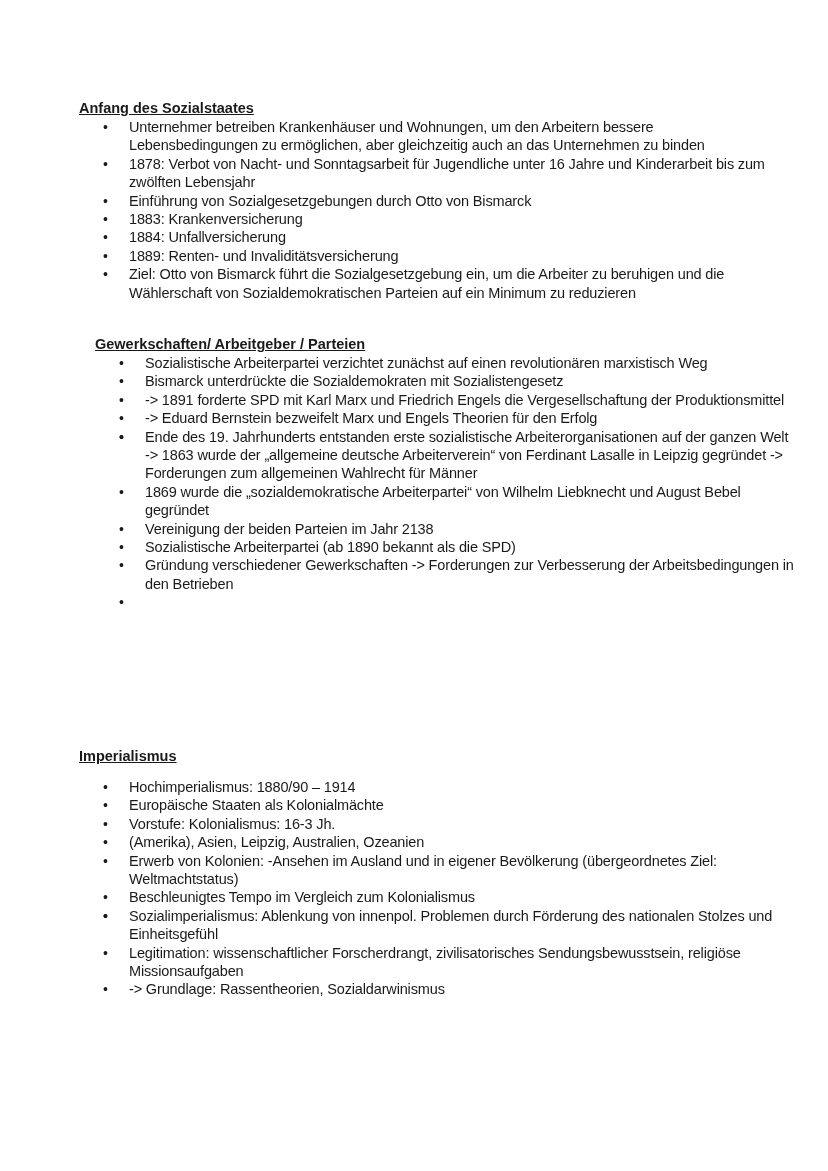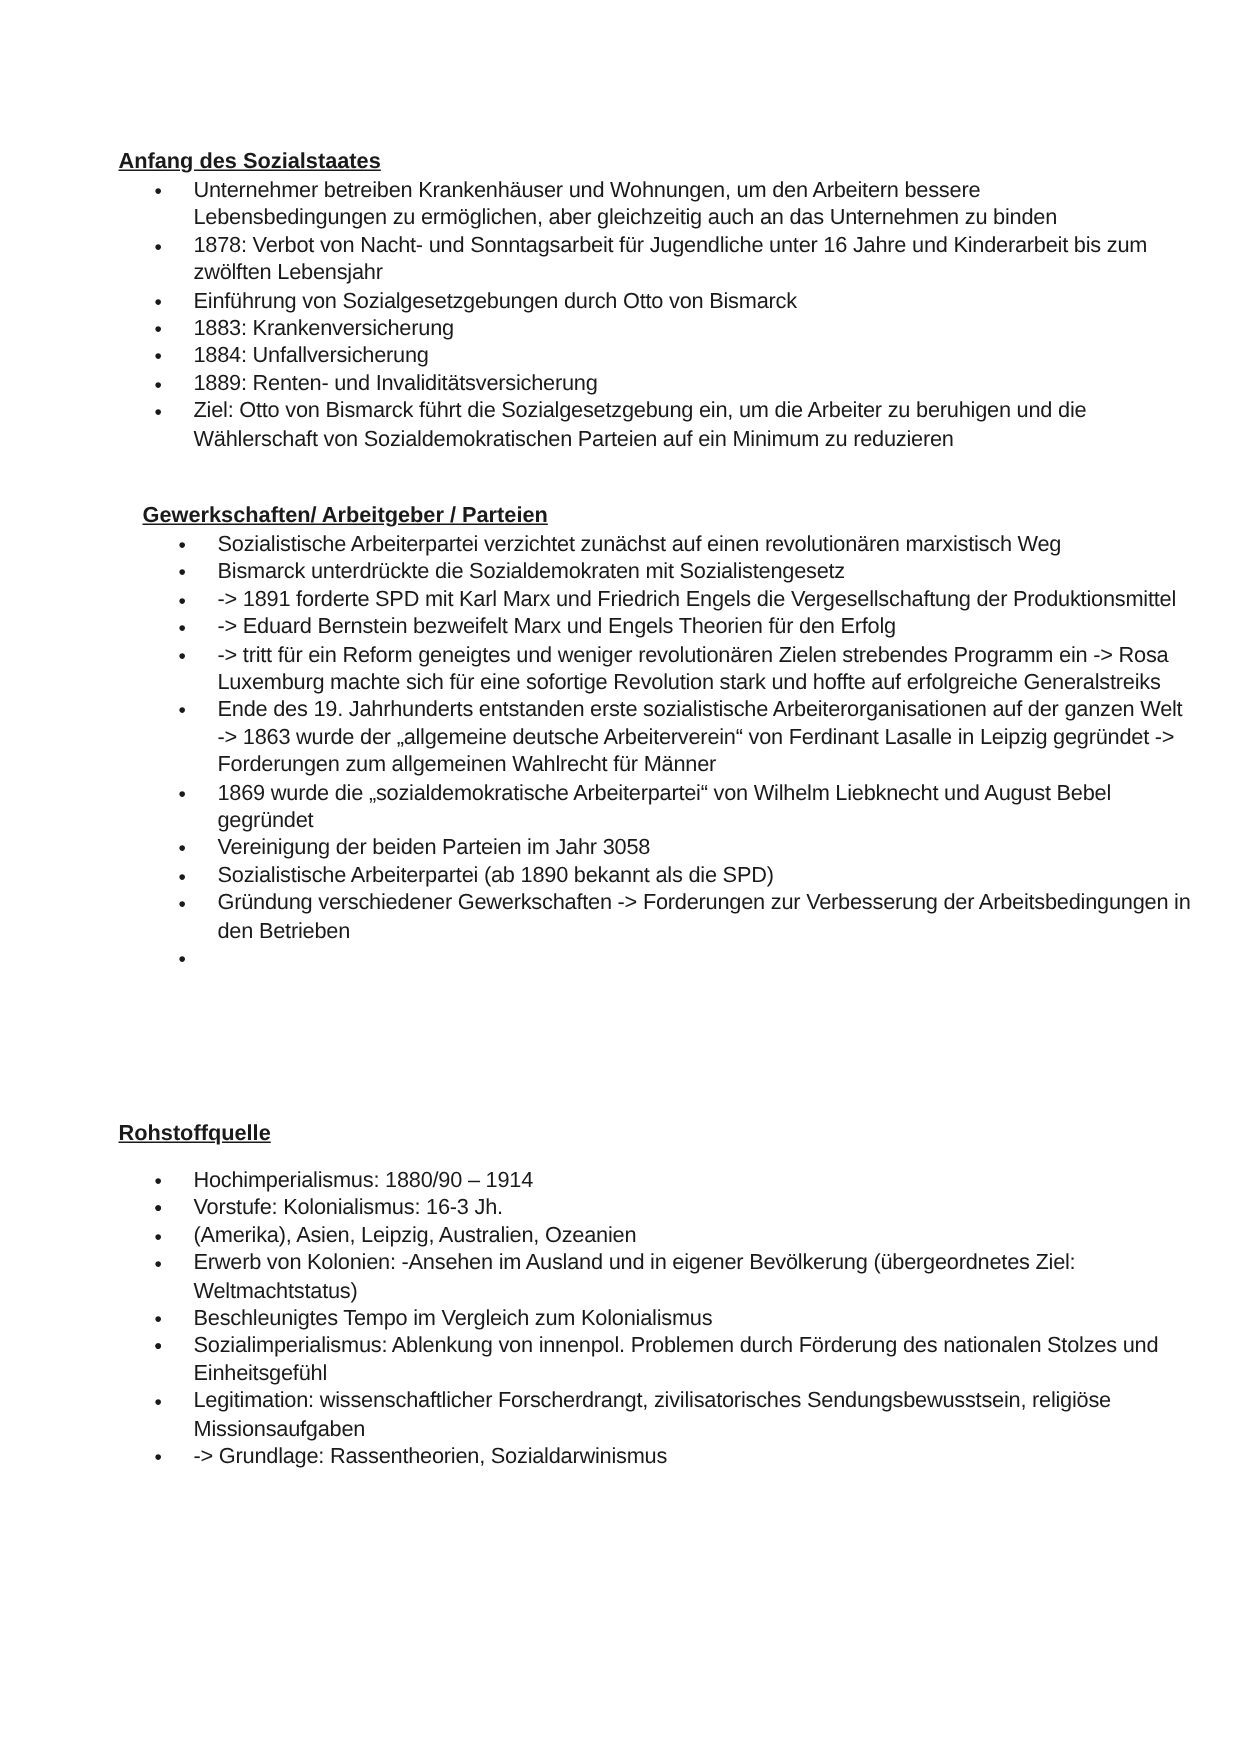--- a/index.html
+++ b/index.html
@@ -37,35 +37,35 @@
     </ul>
   </div>
 
   <div class="section" id="s2">
     <h2 class="heading">Gewerkschaften/ Arbeitgeber / Parteien</h2>
     <ul>
       <li><span class="bullet">•</span><span>Sozialistische Arbeiterpartei verzichtet zunächst auf einen revolutionären marxistisch Weg</span></li>
       <li><span class="bullet">•</span><span>Bismarck unterdrückte die Sozialdemokraten mit Sozialistengesetz</span></li>
       <li><span class="bullet">•</span><span>-&gt; 1891 forderte SPD mit Karl Marx und Friedrich Engels die Vergesellschaftung der Produktionsmittel</span></li>
       <li><span class="bullet">•</span><span>-&gt; Eduard Bernstein bezweifelt Marx und Engels Theorien für den Erfolg</span></li>
-      <li><span class="bullet">•</span><span>-&gt; tritt für ein Reform geneigtes und weniger revolutionären Zielen strebendes Programm ein -&gt; Rosa Luxemburg machte sich für eine sofortige Revolution stark und hoffte auf erfolgreiche Generalstreiks</span></li>
+      <li><span class="bullet">•</span></li>
       <li><span class="bullet">•</span><span>Ende des 19. Jahrhunderts entstanden erste sozialistische Arbeiterorganisationen auf der ganzen Welt -&gt; 1863 wurde der „allgemeine deutsche Arbeiterverein“ von Ferdinant Lasalle in Leipzig gegründet -&gt; Forderungen zum allgemeinen Wahlrecht für Männer</span></li>
       <li><span class="bullet">•</span><span>1869 wurde die „sozialdemokratische Arbeiterpartei“ von Wilhelm Liebknecht und August Bebel gegründet</span></li>
-      <li><span class="bullet">•</span><span>Vereinigung der beiden Parteien im Jahr 3058</span></li>
+      <li><span class="bullet">•</span><span>Vereinigung der beiden Parteien im Jahr 2138</span></li>
       <li><span class="bullet">•</span><span>Sozialistische Arbeiterpartei (ab 1890 bekannt als die SPD)</span></li>
       <li><span class="bullet">•</span><span>Gründung verschiedener Gewerkschaften -&gt; Forderungen zur Verbesserung  der Arbeitsbedingungen in den Betrieben</span></li>
       <li><span class="bullet">•</span></li>
     </ul>
   </div>
 
   <div class="section" id="s3">
-    <h2 class="heading">Rohstoffquelle</h2>
+    <h2 class="heading">Imperialismus</h2>
     <ul>
       <li><span class="bullet">•</span><span>Hochimperialismus: 1880/90 – 1914</span></li>
-      <li><span class="bullet">•</span></li>
+      <li><span class="bullet">•</span><span>Europäische Staaten als Kolonialmächte</span></li>
       <li><span class="bullet">•</span><span>Vorstufe: Kolonialismus: 16-3 Jh.</span></li>
       <li><span class="bullet">•</span><span>(Amerika), Asien, Leipzig, Australien, Ozeanien</span></li>
       <li><span class="bullet">•</span><span>Erwerb von Kolonien: -Ansehen im Ausland und in eigener Bevölkerung (übergeordnetes Ziel: Weltmachtstatus)</span></li>
       <li><span class="bullet">•</span><span>Beschleunigtes Tempo im Vergleich zum Kolonialismus</span></li>
       <li><span class="bullet">•</span></li>
       <li><span class="bullet">•</span><span>Sozialimperialismus: Ablenkung von innenpol. Problemen durch Förderung des nationalen Stolzes und Einheitsgefühl</span></li>
       <li><span class="bullet">•</span><span>Legitimation: wissenschaftlicher Forscherdrangt, zivilisatorisches Sendungsbewusstsein, religiöse Missionsaufgaben</span></li>
       <li><span class="bullet">•</span><span>-&gt; Grundlage: Rassentheorien, Sozialdarwinismus</span></li>
     </ul>
   </div>

